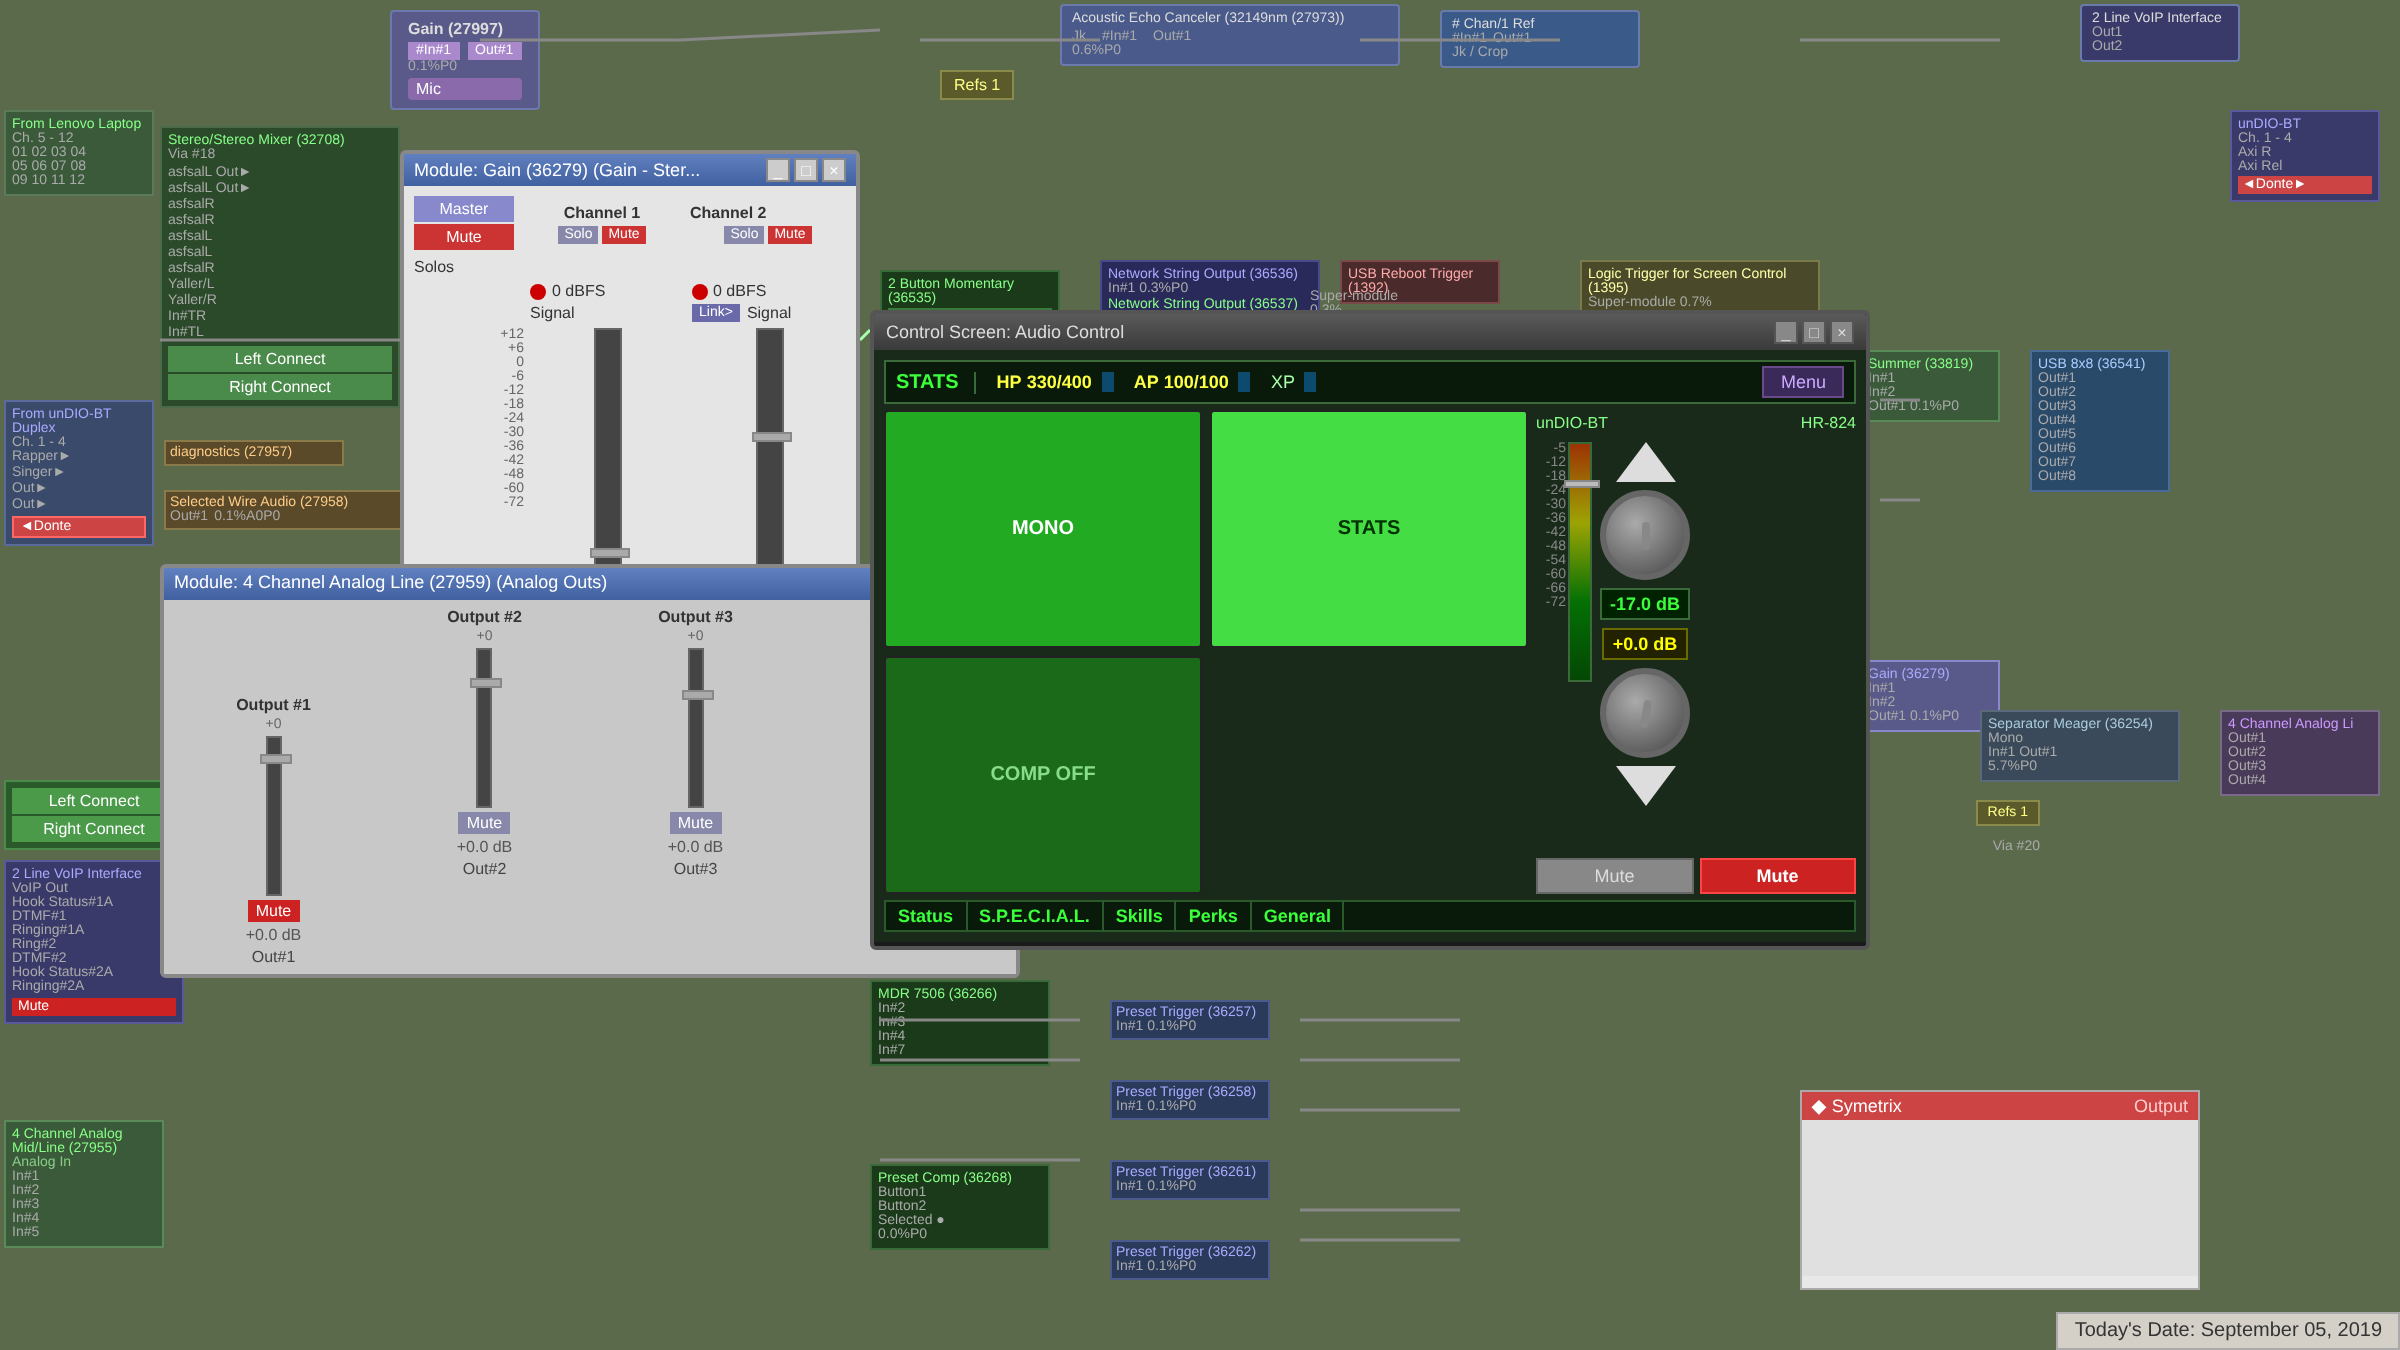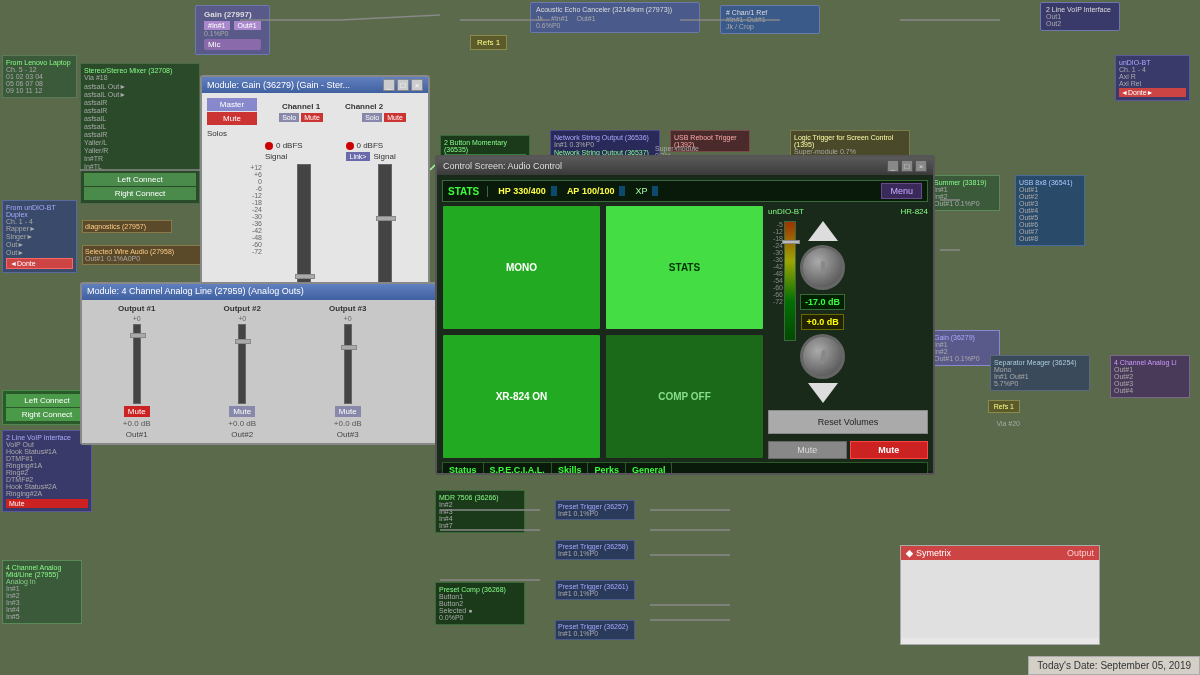--- a/index.html
+++ b/index.html
@@ -471,21 +471,21 @@
   <div class="title-bar">
     <span>Module: 4 Channel Analog Line (27959) (Analog Outs)</span>
     <div style="display:flex; gap:2px;">
       <div style="width:12px; height:12px; background:#ccc; border:1px solid #888; font-size:8px; display:flex; align-items:center; justify-content:center; cursor:pointer;">_</div>
       <div style="width:12px; height:12px; background:#ccc; border:1px solid #888; font-size:8px; display:flex; align-items:center; justify-content:center; cursor:pointer;">□</div>
       <div style="width:12px; height:12px; background:#ccc; border:1px solid #888; font-size:8px; display:flex; align-items:center; justify-content:center; cursor:pointer;">×</div>
     </div>
   </div>
   <div style="padding:4px; background:#c8c8c8; display:flex; gap:4px;">
 
-    <div style="flex:1; display:flex; flex-direction:column; align-items:center; gap:2px;">
+    <div style="flex:1; display:flex; flex-direction:column; align-items:center; gap:2px;margin-top:44px;">
       <div style="font-size:8px; color:#333; font-weight:bold;">Output #1</div>
       <div style="font-size:7px; color:#666;">+0</div>
       <div style="width:8px; height:80px; background:#444; border:1px solid #666; position:relative; cursor:pointer;">
         <div style="position:absolute; top:10%; left:-4px; width:16px; height:5px; background:#aaa; border:1px solid #888;"></div>
       </div>
       <div style="background:#cc2222; padding:1px 4px; font-size:8px; color:white; cursor:pointer;">Mute</div>
       <div style="font-size:8px; color:#555;">+0.0 dB</div>
       <div style="font-size:8px; color:#444;">Out#1</div>
     </div>
     <div style="flex:1; display:flex; flex-direction:column; align-items:center; gap:2px;">
@@ -572,21 +572,20 @@
       </span>
       <span class="stats-item">XP</span>
       <button class="menu-btn">Menu</button>
     </div>
 
     <div style="display:flex; gap:4px; flex:1;">
 
       <div class="left-buttons" style="flex:1;">
         <div class="ctrl-btn green">MONO</div>
         <div class="ctrl-btn green-bright">STATS</div>
-        <div class="ctrl-btn green">XR-824 ON</div>
         <div class="ctrl-btn dark-green">COMP OFF</div>
       </div>
 
       <div class="right-panel">
 
         <div style="display:flex; justify-content:space-between; font-size:8px; color:#88ff88; padding:2px 0;">
           <span>unDIO-BT</span>
           <span>HR-824</span>
         </div>
 
@@ -625,21 +624,20 @@
             <div style="background:#222200; border:1px solid #6a6a00; color:#ffff00; font-size:9px; font-weight:bold; padding:2px 4px; text-align:center;">+0.0 dB</div>
 
             <div style="width:45px; height:45px; border-radius:50%; background:radial-gradient(circle at 38% 35%, #aaa, #444); border:3px solid #666; cursor:pointer; display:flex; align-items:center; justify-content:center;">
               <div style="width:4px; height:14px; background:#888; border-radius:2px; transform:rotate(10deg);"></div>
             </div>
 
             <div style="width:0; height:0; border-left:15px solid transparent; border-right:15px solid transparent; border-top:20px solid #ddd; cursor:pointer;"></div>
           </div>
         </div>
 
-        <div style="background:#aaaaaa; border:1px solid #888; padding:6px 5px; font-size:9px; cursor:pointer; text-align:center; color:#222; margin-top:4px;">Reset Volumes</div>
 
         <div style="display:flex; gap:3px; margin-top:4px;">
           <div style="background:#888; color:#ddd; border:1px solid #666; padding:3px 8px; font-size:9px; cursor:pointer; flex:1; text-align:center;">Mute</div>
           <div style="background:#cc2222; color:white; border:1px solid #ff4444; padding:3px 8px; font-size:9px; cursor:pointer; flex:1; text-align:center; font-weight:bold;">Mute</div>
         </div>
       </div>
     </div>
 
     <div class="status-bar-cs">
       <span class="sb-item">Status</span>

